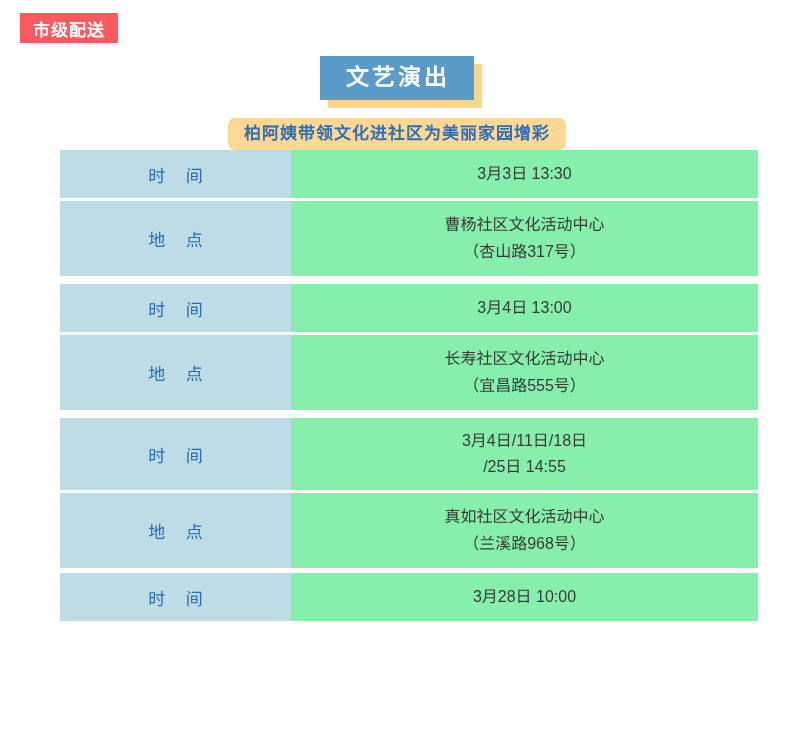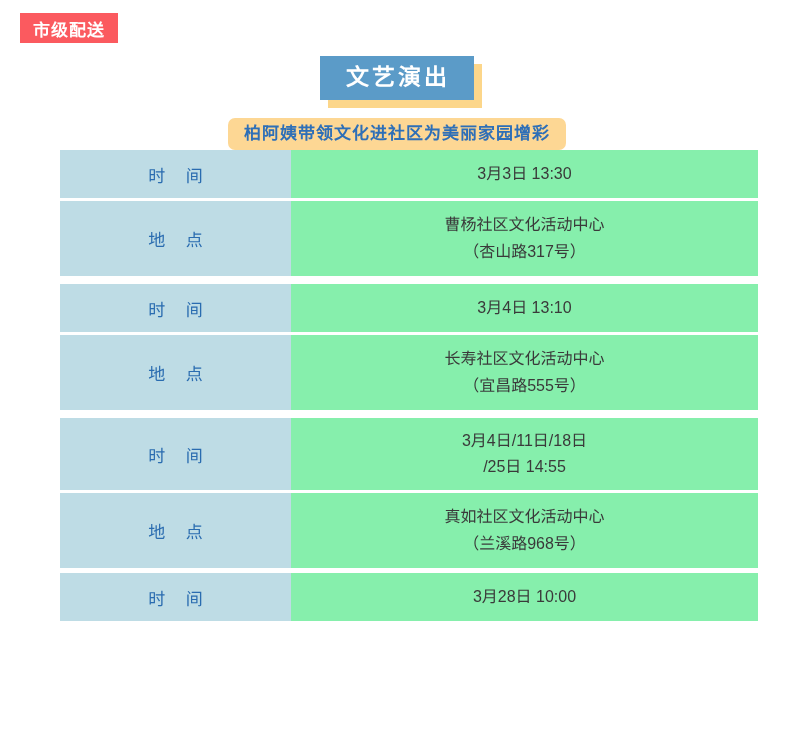--- a/index.html
+++ b/index.html
@@ -173,21 +173,21 @@
   </table>
 </div>
 
 <div class="spacer"></div>
 
 <div class="section">
   <table class="tbl">
     <tbody>
       <tr class="row-time">
         <td class="cell-label">时 间</td>
-        <td class="cell-value">3月4日 13:10</td>
+        <td class="cell-value">3月4日 13:00</td>
       </tr>
       <tr class="gap-row">
           <td colspan="2"></td>
         </tr>
       <tr class="row-place">
         <td class="cell-label">地 点</td>
         <td class="cell-value">
           <div>长寿社区文化活动中心</div>
           <div>（宜昌路555号）</div>
         </td>

